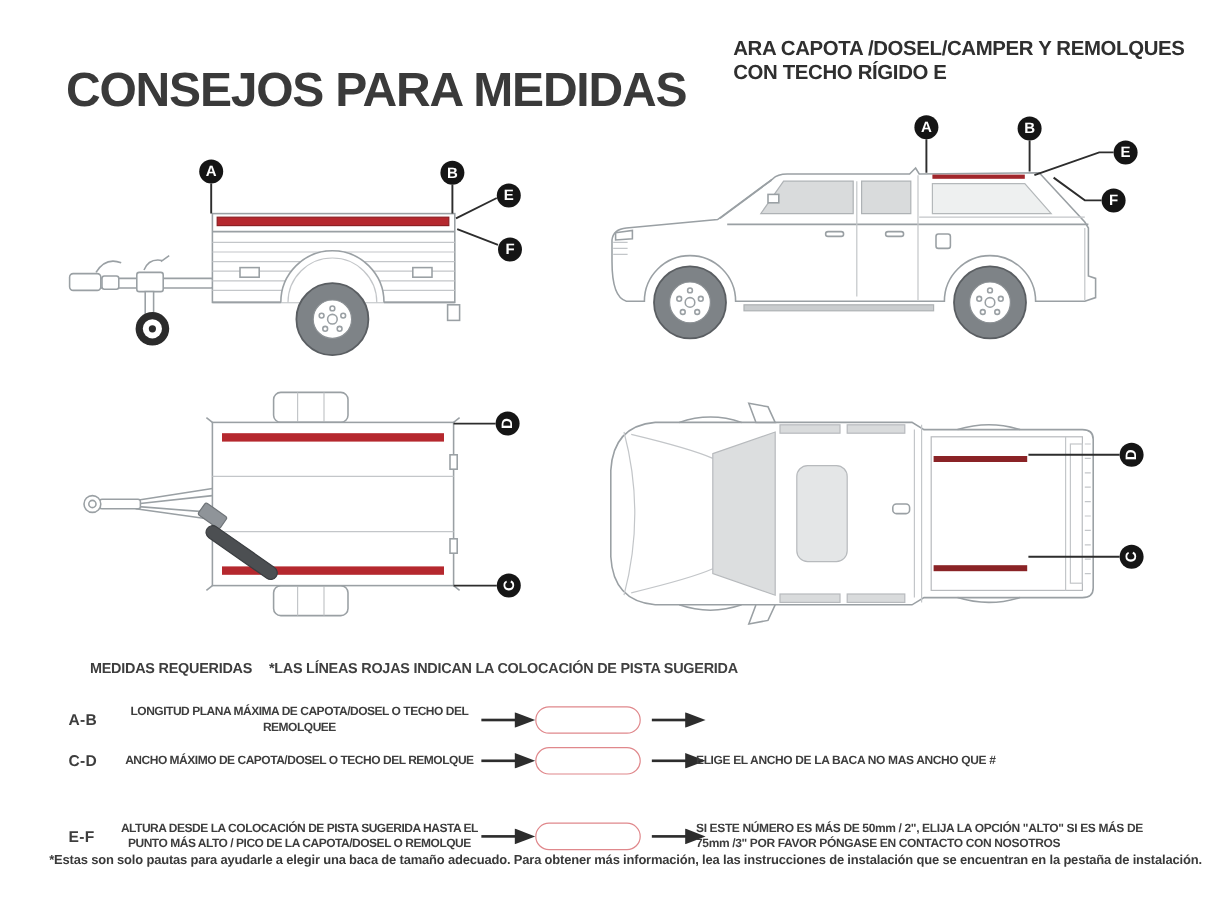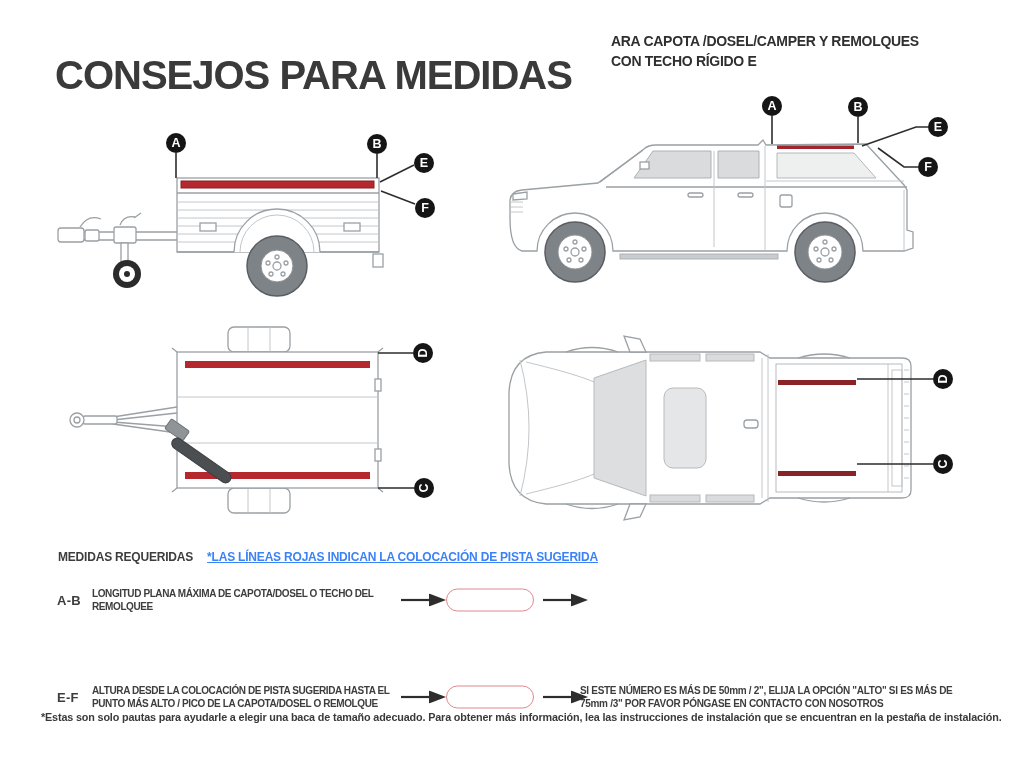--- a/index.html
+++ b/index.html
@@ -1,42 +1,42 @@
 <!DOCTYPE html>
 <html><head>
 <meta charset="utf-8">
 <style>
   html,body{margin:0;padding:0;background:#fff;}
   .page{position:relative;width:1024px;height:768px;background:#fff;overflow:hidden;
         font-family:"Liberation Sans",sans-serif;color:#3d3d3d;}
   
   .title{position:absolute;left:55px;top:24px;font-size:40px;font-weight:800;
          letter-spacing:-1px;color:#3a3a3a;white-space:nowrap;margin-top:29px;}
-  .subtitle{position:absolute;left:611px;top:31px;font-size:14px;font-weight:700;
+  .subtitle{position:absolute;left:611px;top:31px;font-size:17px;font-weight:700;
             letter-spacing:-0.3px;line-height:20px;color:#2f2f2f;}
   
   .diag{position:absolute;}
   .diag svg{position:absolute;left:0;top:0;}
   .ln{stroke:#9aa0a4;stroke-width:1.3;fill:none;}
   .lnf{stroke:#9aa0a4;stroke-width:1.3;fill:#fff;}
   .lnlt{stroke:#c3c6c9;stroke-width:1;fill:none;}
   .callout{stroke:#2d2d2d;stroke-width:1.6;fill:none;}
   .badge{position:absolute;width:20px;height:20px;border-radius:50%;background:#151515;
          color:#fff;font-size:12.5px;font-weight:700;display:flex;align-items:center;
          justify-content:center;z-index:3;}
   .badge.rot{transform:rotate(-90deg);}
   
-  .measures-head{position:absolute;left:58px;top:550px;display:flex;gap:14px;
+  .measures-head{position:absolute;left:75px;top:550px;display:flex;gap:14px;
                  font-size:12px;font-weight:700;letter-spacing:-0.2px;}
-  .measures-head .note{color:#3b82f6;text-decoration:underline;}
+  .measures-head .note{color:#404040;}
   .mrow{position:absolute;left:0;width:856px;}
   .mrow > *{position:absolute;top:50%;transform:translateY(-50%);}
   .mcode{left:57px;font-size:13px;font-weight:700;letter-spacing:0.3px;}
   .mdesc{left:92px;width:315px;font-size:10px;font-weight:700;letter-spacing:-0.4px;
-         line-height:13px;text-transform:uppercase;}
+         line-height:13px;text-transform:uppercase;text-align:center;}
   .arrow1{left:401px;}
   .pill{left:446px;width:86px;height:21px;border:1.5px solid #e0888c;border-radius:12px;
         background:#fff;}
   .arrow2{left:543px;}
   .mresult{left:580px;width:375px;font-size:10px;font-weight:700;letter-spacing:-0.3px;
            line-height:13px;}
   .row1{top:581px;height:38px;}
   .row2{top:619px;height:30px;}
   .row3{top:676px;height:42px;}
   .footnote{position:absolute;left:41px;top:700px;font-size:10.8px;font-weight:700;
@@ -209,20 +209,34 @@
       <rect x="0" y="5.4" width="30" height="2.2" fill="#2d2d2d"></rect>
         <polygon points="28,0 45,6.5 28,13" fill="#2d2d2d"></polygon>
     </svg>
     <span class="pill"></span>
     <svg class="arrow2" width="46" height="13" viewBox="0 0 46 13">
       <rect x="0" y="5.4" width="30" height="2.2" fill="#2d2d2d"></rect>
         <polygon points="28,0 45,6.5 28,13" fill="#2d2d2d"></polygon>
     </svg>
   </div>
 
+  <div class="mrow row2">
+    <span class="mcode">C-D</span>
+    <span class="mdesc">ANCHO MÁXIMO DE CAPOTA/DOSEL O TECHO DEL REMOLQUE</span>
+    <svg class="arrow1" width="46" height="13" viewBox="0 0 46 13">
+      <rect x="0" y="5.4" width="30" height="2.2" fill="#2d2d2d"></rect>
+        <polygon points="28,0 45,6.5 28,13" fill="#2d2d2d"></polygon>
+    </svg>
+    <span class="pill"></span>
+    <svg class="arrow2" width="46" height="13" viewBox="0 0 46 13">
+      <rect x="0" y="5.4" width="30" height="2.2" fill="#2d2d2d"></rect>
+        <polygon points="28,0 45,6.5 28,13" fill="#2d2d2d"></polygon>
+    </svg>
+    <span class="mresult">ELIGE EL ANCHO DE LA BACA NO MAS ANCHO QUE #</span>
+  </div>
 
   <div class="mrow row3">
     <span class="mcode">E-F</span>
     <span class="mdesc">ALTURA DESDE LA COLOCACIÓN DE PISTA SUGERIDA HASTA EL PUNTO MÁS ALTO / PICO DE LA CAPOTA/DOSEL O REMOLQUE</span>
     <svg class="arrow1" width="46" height="13" viewBox="0 0 46 13">
       <rect x="0" y="5.4" width="30" height="2.2" fill="#2d2d2d"></rect>
         <polygon points="28,0 45,6.5 28,13" fill="#2d2d2d"></polygon>
     </svg>
     <span class="pill"></span>
     <svg class="arrow2" width="46" height="13" viewBox="0 0 46 13">

